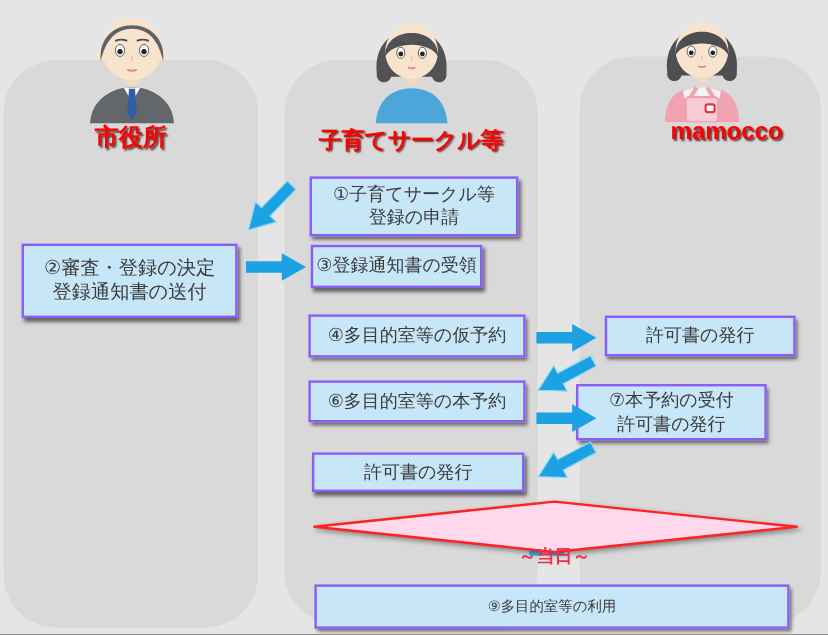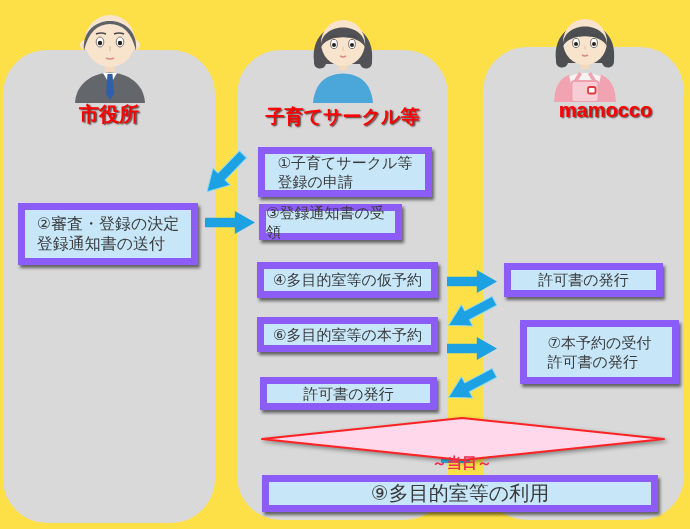--- a/index.html
+++ b/index.html
@@ -1,24 +1,24 @@
 <!DOCTYPE html>
 <html><head>
 <meta charset="utf-8">
 <style>
   html,body{margin:0;padding:0;background:#000;}
-  #app{position:relative;width:690px;height:529px;background:#fde047;overflow:hidden;
+  #app{position:relative;width:690px;height:529px;background:#e5e5e5;overflow:hidden;
        font-family:"Liberation Sans","DejaVu Sans",sans-serif;text-decoration:underline;}
   .col{position:absolute;background:#D9D9D9;border-radius:44px;}
   .person{position:absolute;width:100px;height:100px;}
   .actor-label{position:absolute;color:#FF0000;font-weight:bold;text-align:center;
        text-shadow:1.4px 1.4px 1.5px rgba(70,35,35,.85);}
-  .step{position:absolute;box-sizing:border-box;background:#C7E7F9;border:7px solid #8b5cf6;
+  .step{position:absolute;box-sizing:border-box;background:#C7E7F9;border:2px solid #8b5cf6;
        box-shadow:2px 3px 3px rgba(0,0,0,.55);display:flex;align-items:center;justify-content:center;
-       text-align:left;color:#3B3B3B;font-size:15px;line-height:1.28;white-space:pre-line;}
+       text-align:center;color:#3B3B3B;font-size:15px;line-height:1.28;white-space:pre-line;}
   .arrow{position:absolute;overflow:visible;}
   .arrow polygon{fill:#1CA2E3;}
   .arrow.diag polygon{stroke:#8ED9F4;stroke-width:1;}
   #milestone-svg{position:absolute;left:253px;top:414px;filter:drop-shadow(2px 2px 2px rgba(0,0,0,.4));}
   #milestone-label{position:absolute;left:253px;top:438px;width:418px;height:50px;
        display:flex;align-items:center;justify-content:center;color:#ED2E50;font-weight:bold;font-size:15px;}
   .dash{position:absolute;height:4px;background:#2FB9E8;}
 </style>
 </head>
 <body>
@@ -90,24 +90,24 @@
   <div class="actor-label" style="left:483px;top:99px;width:201px;font-size:20px;padding-left:22px;">mamocco</div>
 
   <div class="step" style="left:258px;top:147px;width:174px;height:50px;">①子育てサークル等
 登録の申請</div>
   <div class="step" style="left:18px;top:203px;width:180px;height:62px;font-size:16px;">②審査・登録の決定
 登録通知書の送付</div>
   <div class="step" style="left:259px;top:204px;width:143px;height:36px;">③登録通知書の受領</div>
   <div class="step" style="left:257px;top:262px;width:181px;height:36px;">④多目的室等の仮予約</div>
   <div class="step" style="left:504px;top:263px;width:159px;height:34px;">許可書の発行</div>
   <div class="step" style="left:257px;top:317px;width:181px;height:35px;">⑥多目的室等の本予約</div>
-  <div class="step" style="left:520px;top:320px;width:159px;height:64px;">⑦本予約の受付
+  <div class="step" style="left:480px;top:320px;width:159px;height:47px;">⑦本予約の受付
 許可書の発行</div>
   <div class="step" style="left:260px;top:377px;width:177px;height:33px;">許可書の発行</div>
-  <div class="step" style="left:262px;top:475px;width:396px;height:37px;font-size:20px;">⑨多目的室等の利用</div>
+  <div class="step" style="left:262px;top:487px;width:396px;height:37px;font-size:12px;">⑨多目的室等の利用</div>
 
   <svg class="arrow diag" style="left:194px;top:160px;width:62px;height:26px;transform:rotate(134deg);" viewBox="0 0 52 26">
     <polygon points="0,8 31,8 31,1 52,13 31,25 31,18 0,18"></polygon>
     </svg>
   <svg class="arrow" style="left:204px;top:210px;width:52px;height:25px;" viewBox="0 0 52 26">
     <polygon points="0,8 31,8 31,1 52,13 31,25 31,18 0,18"></polygon>
     </svg>
   <svg class="arrow" style="left:444px;top:269px;width:56px;height:25px;" viewBox="0 0 52 26">
     <polygon points="0,8 31,8 31,1 52,13 31,25 31,18 0,18"></polygon>
     </svg>

